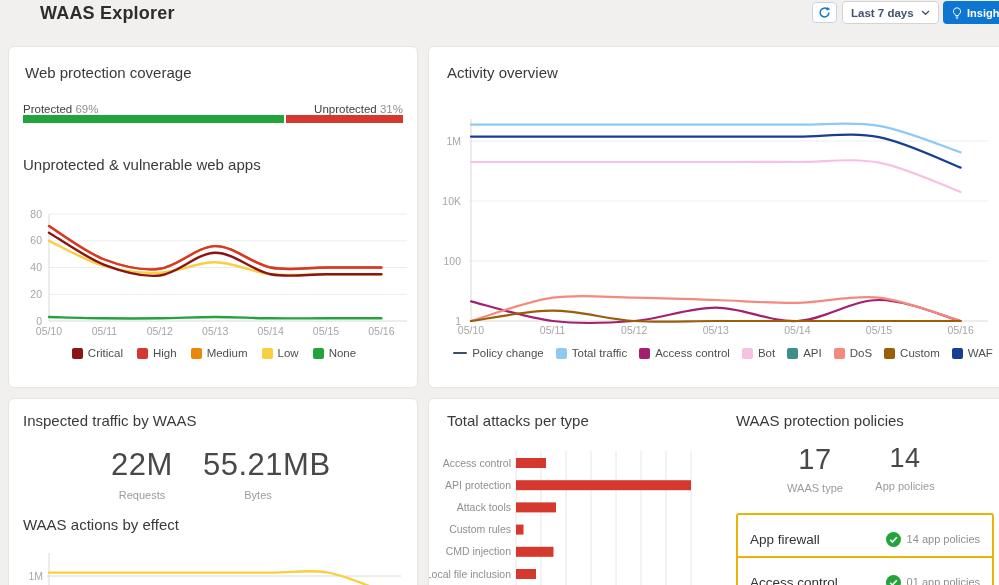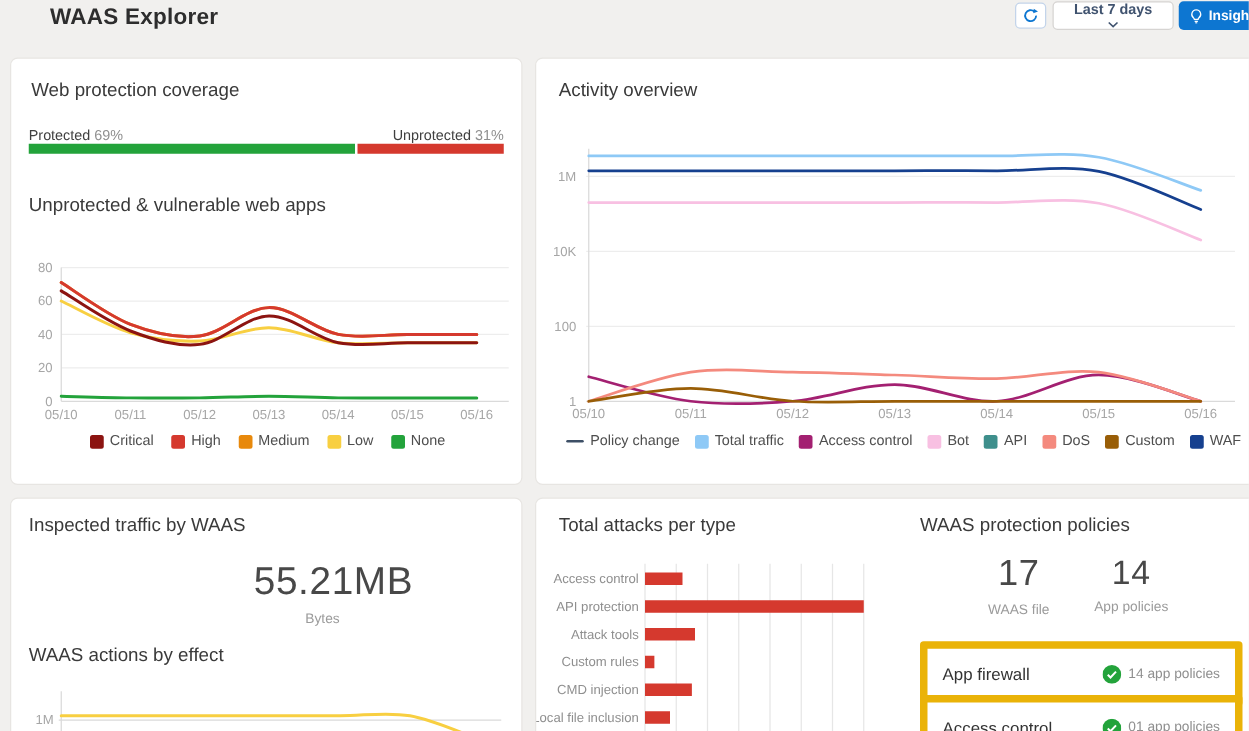--- a/index.html
+++ b/index.html
@@ -8,21 +8,21 @@
     position: relative;
     background: #f1f0ee;
     font-family: "Liberation Sans", sans-serif;
     color: #3a3a3a;
   }
   
   .page-title { position:absolute; left:10px; top:3px; font-size:18px; font-weight:600; color:#2d2d2d; letter-spacing:.2px;margin-left:30px; }
   .hdr-btn { position:absolute; display:flex; align-items:center; justify-content:center; border-radius:4px; cursor:pointer; }
   #refresh-btn { left:812px; top:2px; width:25px; height:21px; background:#fff; border:1px solid #c3d4ea; }
   #range-dd { left:842px; top:1px; width:97px; height:23px; background:#fff; border:1px solid #d6d4d2;
-              justify-content:space-between; padding:0 8px; font-size:11.5px; font-weight:bold; color:#40536f;flex-direction:column; }
+              justify-content:space-between; padding:0 8px; font-size:11.5px; font-weight:bold; color:#40536f; }
   #insights-btn { left:943px; top:1px; width:80px; height:23px; background:#0d76d1; color:#fff;
                   font-size:11px; font-weight:bold; gap:5px; justify-content:flex-start; padding-left:9px; }
   
   .card { position:absolute; background:#fff; border:1px solid #e7e5e2; border-radius:6px; }
   #card-coverage { left:8px;  top:46px;  width:410px; height:342px; }
   #card-activity { left:428px; top:46px; width:588px; height:342px; }
   #card-traffic  { left:8px;  top:398px; width:410px; height:232px; }
   #card-attacks  { left:428px; top:398px; width:588px; height:232px; }
   .card-title { position:absolute; font-size:15px; color:#3a3a3a; }
   
@@ -39,21 +39,21 @@
   .legend { position:absolute; display:flex; justify-content:center; align-items:center; gap:14px;
             font-size:11.5px; color:#4e4e4e; }
   .lg-item { display:flex; align-items:center; gap:5px; }
   .lg-sq { width:11px; height:11px; border-radius:2px; }
   .lg-line { width:14px; height:2.5px; border-radius:1px; }
   
   svg { position:absolute; overflow:hidden; }
   svg text { font-family:"Liberation Sans",sans-serif; font-size:10.5px; fill:#a6a6a6; }
   svg text.blb { fill:#8f8f8f; }
   
-  .pol-row { position:absolute; left:307px; width:258px; height:52px; background:#fff; border:6px solid #eab308;
+  .pol-row { position:absolute; left:307px; width:258px; height:52px; background:#fff; border:2px solid #eab308;
              border-radius:3px; display:flex; align-items:center; justify-content:space-between; padding:0 12px; cursor:pointer; }
   .pol-row .nm { font-size:13.5px; color:#333; }
   .pol-row .st { display:flex; align-items:center; gap:6px; font-size:11px; color:#8f8f8f; }
 </style>
 </head>
 <body>
 
 <div class="page-title">WAAS Explorer</div>
 
 <div class="hdr-btn" id="refresh-btn">
@@ -208,20 +208,24 @@
       </span>
       <span class="lg-item">
         <span class="lg-sq" style="background: rgb(22, 64, 143);"></span>
         <span>WAF</span>
       </span>
     </div>
 </div>
 
 <div class="card" id="card-traffic">
   <div class="card-title" style="left:14px; top:13px">Inspected traffic by WAAS</div>
+  <div class="stat" style="left:78px; top:48px">
+    <div class="v">22M</div>
+    <div class="l">Requests</div>
+  </div>
   <div class="stat" style="left:194px; top:48px">
     <div class="v">55.21MB</div>
     <div class="l">Bytes</div>
   </div>
   <div class="card-title" style="left:14px; top:117px">WAAS actions by effect</div>
   <svg id="svg-actions" width="384" height="40" style="left:14px; top:148px">
       <line x1="24" y1="29.0" x2="378" y2="29.0" stroke="#dadada"></line>
       <text x="20" y="32.5" text-anchor="end">1M</text>
       <line x1="26" y1="6" x2="26" y2="40" stroke="#dadada"></line>
       <path d="M26,25.6C35.3,25.6 63.2,25.6 81.8,25.6C100.4,25.6 119.0,25.6 137.6,25.6C156.2,25.6 174.8,25.6 193.4,25.6C212.0,25.6 230.6,25.6 249.2,25.6C267.8,25.6 286.4,22.4 305,25.6C323.6,28.8 351.5,41.5 360.8,44.7" fill="none" stroke="#f8cf41" stroke-width="2.4" stroke-linecap="round"></path>
@@ -249,21 +253,21 @@
       <rect x="87" y="85.6" width="7.5" height="10" fill="#d5392e"></rect>
       <text class="blb" x="82" y="116.3" text-anchor="end">CMD injection</text>
       <rect x="87" y="107.8" width="37.5" height="10" fill="#d5392e"></rect>
       <text class="blb" x="82" y="138.5" text-anchor="end">Local file inclusion</text>
       <rect x="87" y="130.0" width="20.0" height="10" fill="#d5392e"></rect>
     </svg>
 
   <div class="card-title" style="left:307px; top:13px">WAAS protection policies</div>
   <div class="stat" style="left:331px; top:44px">
     <div class="v" style="font-size:29px">17</div>
-    <div class="l">WAAS file</div>
+    <div class="l">WAAS type</div>
   </div>
   <div class="stat" style="left:421px; top:44px">
     <div class="v" style="font-size:27px">14</div>
     <div class="l">App policies</div>
   </div>
 
   <div class="pol-row" style="top:114px">
     <span class="nm">App firewall</span>
     <span class="st">
       <span style="display:flex">

